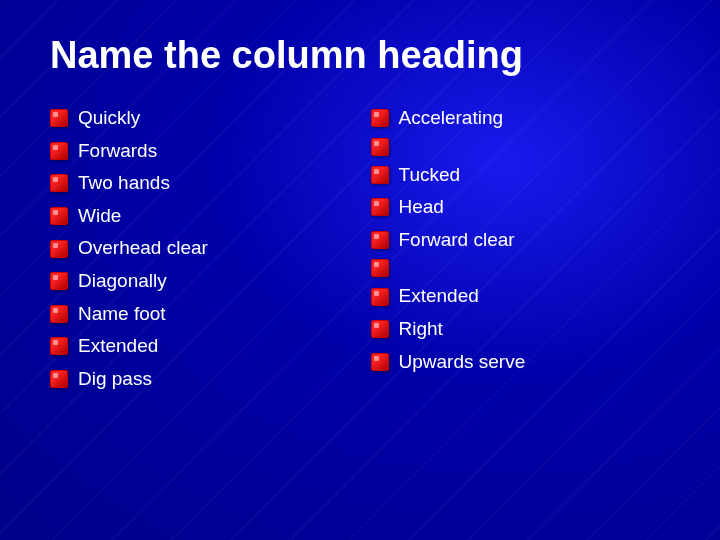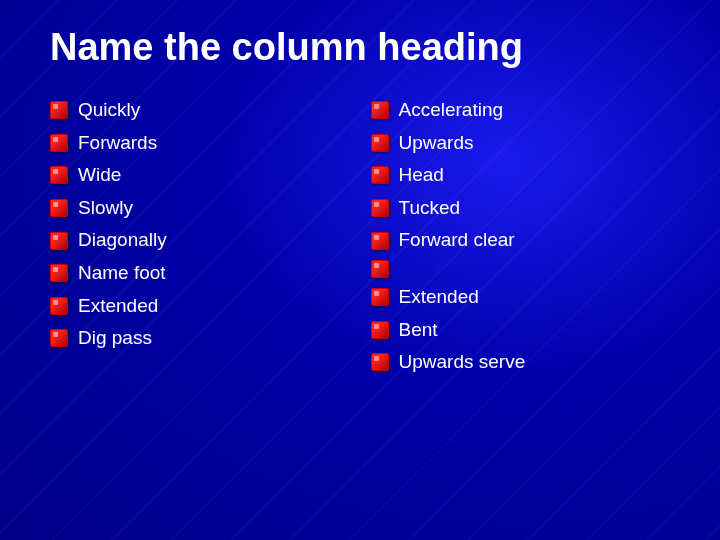--- a/index.html
+++ b/index.html
@@ -31,21 +31,21 @@
           transparent,
           transparent 40px,
           rgba(255,255,255,0.03) 40px,
           rgba(255,255,255,0.03) 42px
         );
     }
 
     .slide {
       position: relative;
       z-index: 1;
-      padding: 26px 50px 20px 50px;
+      padding: 34px 50px 20px 50px;
       width: 720px;
       height: 540px;
     }
 
     h1 {
       color: #ffffff;
       font-size: 38px;
       font-weight: bold;
       margin-bottom: 28px;
       font-family: Arial, sans-serif;
@@ -109,25 +109,29 @@
         <div class="list-item">
           <span class="bullet"></span>
           <span>Quickly</span>
         </div>
         <div class="list-item">
           <span class="bullet"></span>
           <span>Forwards</span>
         </div>
         <div class="list-item">
           <span class="bullet"></span>
+          <span>Two hands</span>
+        </div>
+        <div class="list-item">
+          <span class="bullet"></span>
           <span>Wide</span>
         </div>
         <div class="list-item">
           <span class="bullet"></span>
-          <span>Slowly</span>
+          <span>Overhead clear</span>
         </div>
         <div class="list-item">
           <span class="bullet"></span>
           <span>Diagonally</span>
         </div>
         <div class="list-item">
           <span class="bullet"></span>
           <span>Name foot</span>
         </div>
         <div class="list-item">
@@ -139,44 +143,43 @@
           <span>Dig pass</span>
         </div>
       </div>
     <div class="column" id="right-col">
         <div class="list-item">
           <span class="bullet"></span>
           <span>Accelerating</span>
         </div>
         <div class="list-item">
           <span class="bullet"></span>
-          <span>Upwards</span>
+        </div>
+        <div class="list-item">
+          <span class="bullet"></span>
+          <span>Tucked</span>
         </div>
         <div class="list-item">
           <span class="bullet"></span>
           <span>Head</span>
-        </div>
-        <div class="list-item">
-          <span class="bullet"></span>
-          <span>Tucked</span>
         </div>
         <div class="list-item">
           <span class="bullet"></span>
           <span>Forward clear</span>
         </div>
         <div class="list-item">
           <span class="bullet"></span>
         </div>
         <div class="list-item">
           <span class="bullet"></span>
           <span>Extended</span>
         </div>
         <div class="list-item">
           <span class="bullet"></span>
-          <span>Bent</span>
+          <span>Right</span>
         </div>
         <div class="list-item">
           <span class="bullet"></span>
           <span>Upwards serve</span>
         </div>
       </div>
   </div>
 </div>
 
 </body></html>

